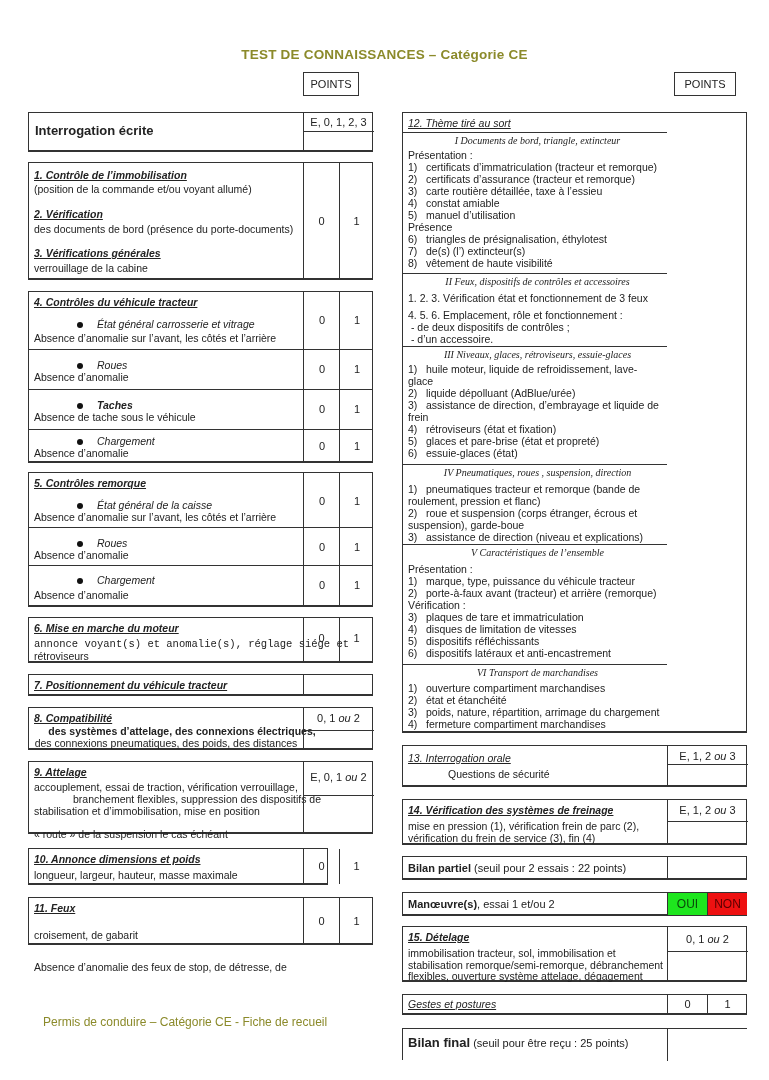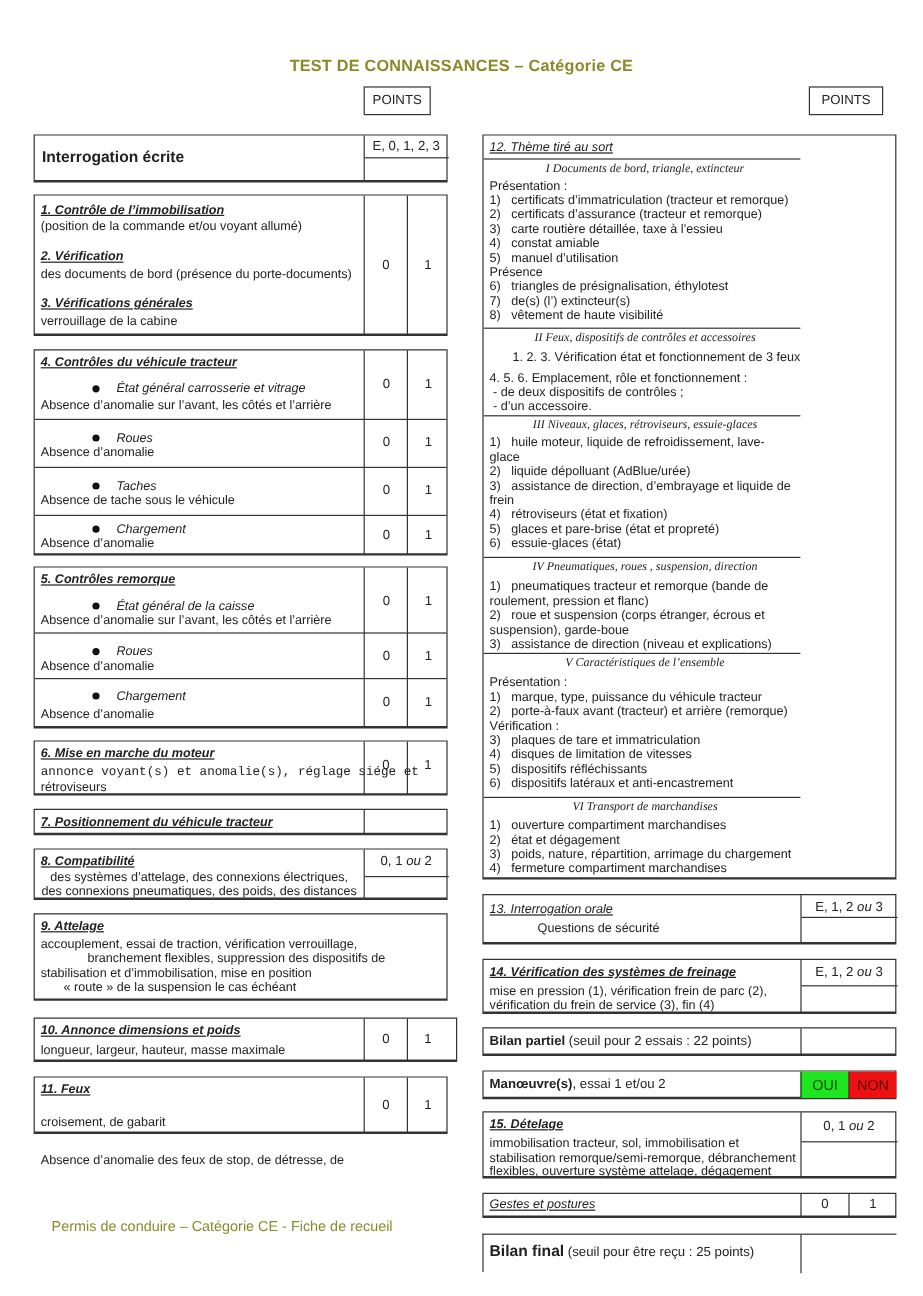--- a/index.html
+++ b/index.html
@@ -57,21 +57,21 @@
   <div class="abs h" style="left:5px;top:4px;">4. Contrôles du véhicule tracteur</div>
 
   <div class="abs" style="left:48px;top:26px;font-style:italic;"><span class="bul"></span><span>État général carrosserie et vitrage</span></div>
   <div class="abs txt" style="left:5px;top:40px;">Absence d’anomalie sur l’avant, les côtés et l’arrière</div>
   <div class="hline" style="left:0;top:57px;width:343px;"></div>
 
   <div class="abs" style="left:48px;top:67px;font-style:italic;"><span class="bul"></span><span>Roues</span></div>
   <div class="abs txt" style="left:5px;top:79px;">Absence d’anomalie</div>
   <div class="hline" style="left:0;top:97px;width:343px;"></div>
 
-  <div class="abs" style="left:48px;top:107px;font-style:italic;"><span class="bul"></span><span>Taches</span></div>
+  <div class="abs" style="left:48px;top:107px;font-style:italic;font-weight:bold;"><span class="bul"></span><span>Taches</span></div>
   <div class="abs txt" style="left:5px;top:119px;">Absence de tache sous le véhicule</div>
   <div class="hline" style="left:0;top:137px;width:343px;"></div>
 
   <div class="abs" style="left:48px;top:143px;font-style:italic;"><span class="bul"></span><span>Chargement</span></div>
   <div class="abs txt" style="left:5px;top:155px;">Absence d’anomalie</div>
 
   <div class="cell" style="left:274px;top:0;width:36px;height:170px;">
     <div class="abs score" style="top:22px;width:36px;">0</div>
     <div class="abs score" style="top:71px;width:36px;">0</div>
     <div class="abs score" style="top:111px;width:36px;">0</div>
@@ -119,38 +119,43 @@
     </div>
 </div>
 
 <div class="box" style="left:28px;top:674px;width:345px;height:22px;">
   <div class="abs h" style="left:5px;top:4px;">7. Positionnement du véhicule tracteur</div>
   <div class="cell" style="left:274px;top:0;width:70px;height:20px;"></div>
 </div>
 
 <div class="box" style="left:28px;top:707px;width:345px;height:43px;">
   <div class="abs h" style="left:5px;top:4px;">8. Compatibilité</div>
-  <div class="abs txt center" style="left:0;top:17px;width:274px;">des systèmes d’attelage, des connexions électriques,</div>
+  <div class="abs txt center" style="left:16px;top:17px;width:274px;font-weight:bold;">des systèmes d’attelage, des connexions électriques,</div>
   <div class="abs txt center" style="left:0;top:29px;width:274px;">des connexions pneumatiques, des poids, des distances</div>
   <div class="cell" style="left:274px;top:0;width:70px;height:41px;">
     <div class="score" style="padding-top:4px;"><span>0, 1 </span><i>ou</i><span> 2</span></div>
     <div class="hline" style="left:0;top:22px;width:70px;"></div>
     <div style="position:absolute;left:0;top:23px;width:70px;height:18px;"></div>
   </div>
 </div>
 
 <div class="box" style="left:28px;top:761px;width:345px;height:73px;">
   <div class="abs h" style="left:5px;top:4px;">9. Attelage</div>
   <div class="abs txt" style="left:5px;top:19px;">accouplement, essai de traction, vérification verrouillage,</div>
   <div class="abs txt" style="left:5px;top:31px;padding-left:39px;">branchement flexibles, suppression des dispositifs de</div>
   <div class="abs txt" style="left:5px;top:43px;">stabilisation et d’immobilisation, mise en position</div>
-  <div class="abs txt" style="left:5px;top:55px;margin-left:19px;">« route » de la suspension le cas échéant</div>
-</div>
-
-<div class="box" style="left:28px;top:848px;width:353px;height:37px;">
+  <div class="abs txt" style="left:5px;top:66px;">« route » de la suspension le cas échéant</div>
+  <div class="cell" style="left:274px;top:0;width:70px;height:71px;">
+    <div class="score" style="padding-top:9px;"><span>E, 0, 1 </span><i>ou</i><span>  2</span></div>
+    <div class="hline" style="left:0;top:33px;width:70px;"></div>
+    <div style="position:absolute;left:0;top:34px;width:70px;height:37px;"></div>
+  </div>
+</div>
+
+<div class="box" style="left:28px;top:848px;width:300px;height:37px;">
   <div class="abs h" style="left:5px;top:4px;">10. Annonce dimensions et poids</div>
   <div class="abs txt" style="left:5px;top:20px;">longueur, largeur, hauteur, masse maximale</div>
   <div class="cell" style="left:274px;top:0;width:36px;height:35px;">
       <div class="score" style="margin-top:11px;">0</div>
     </div>
   <div class="cell" style="left:310px;top:0;width:34px;height:35px;">
       <div class="score" style="margin-top:11px;">1</div>
     </div>
 </div>
 
@@ -182,21 +187,21 @@
     <div class="txt"><span class="num">5)</span><span>manuel d’utilisation</span></div>
     <div class="txt"><span class="num"></span><span style="margin-left:-18px;">Présence</span></div>
     <div class="txt"><span class="num">6)</span><span>triangles de présignalisation, éthylotest</span></div>
     <div class="txt"><span class="num">7)</span><span>de(s) (l’) extincteur(s)</span></div>
     <div class="txt"><span class="num">8)</span><span>vêtement de haute visibilité</span></div>
   </div>
   <div class="hline" style="left:0;top:160px;width:264px;"></div>
 
   <div class="abs" style="left:5px;top:163px;width:259px;">
     <div class="sub">II    Feux, dispositifs de contrôles et accessoires</div>
-    <div class="txt" style="margin-top:4px;text-align:right;">1. 2. 3. Vérification état et fonctionnement de 3 feux</div>
+    <div class="txt" style="margin-top:4px;">1. 2. 3. Vérification état et fonctionnement de 3 feux</div>
     <div class="txt" style="margin-top:5px;">4. 5. 6. Emplacement, rôle et fonctionnement :</div>
     <div class="txt" style="white-space:pre;"> - de deux dispositifs de contrôles ;</div>
     <div class="txt" style="white-space:pre;"> - d’un accessoire.</div>
   </div>
   <div class="hline" style="left:0;top:233px;width:264px;"></div>
 
   <div class="abs" style="left:5px;top:236px;width:259px;">
     <div class="sub">III    Niveaux, glaces, rétroviseurs, essuie-glaces</div>
     <div class="txt" style="margin-top:2px;"><span class="num">1)</span><span>huile moteur, liquide de refroidissement, lave-</span></div>
     <div class="txt">glace</div>
@@ -228,21 +233,21 @@
     <div class="txt"><span class="num">3)</span><span>plaques de tare et immatriculation</span></div>
     <div class="txt"><span class="num">4)</span><span>disques de limitation de vitesses</span></div>
     <div class="txt"><span class="num">5)</span><span>dispositifs réfléchissants</span></div>
     <div class="txt"><span class="num">6)</span><span>dispositifs latéraux et anti-encastrement</span></div>
   </div>
   <div class="hline" style="left:0;top:551px;width:264px;"></div>
 
   <div class="abs" style="left:5px;top:554px;width:259px;">
     <div class="sub">VI    Transport de marchandises</div>
     <div class="txt" style="margin-top:3px;"><span class="num">1)</span><span>ouverture compartiment marchandises</span></div>
-    <div class="txt"><span class="num">2)</span><span>état et dégagement</span></div>
+    <div class="txt"><span class="num">2)</span><span>état et étanchéité</span></div>
     <div class="txt"><span class="num">3)</span><span>poids, nature, répartition, arrimage du chargement</span></div>
     <div class="txt"><span class="num">4)</span><span>fermeture compartiment marchandises</span></div>
   </div>
 </div>
 
 <div class="box" style="left:402px;top:745px;width:345px;height:42px;">
   <div class="abs hu" style="left:5px;top:6px;">13. Interrogation orale</div>
   <div class="abs txt" style="left:5px;top:22px;margin-left:40px;">Questions de sécurité</div>
   <div class="cell" style="left:264px;top:0;width:80px;height:40px;">
     <div class="score" style="padding-top:4px;"><span>E, 1, 2 </span><i>ou</i><span> 3</span></div>

